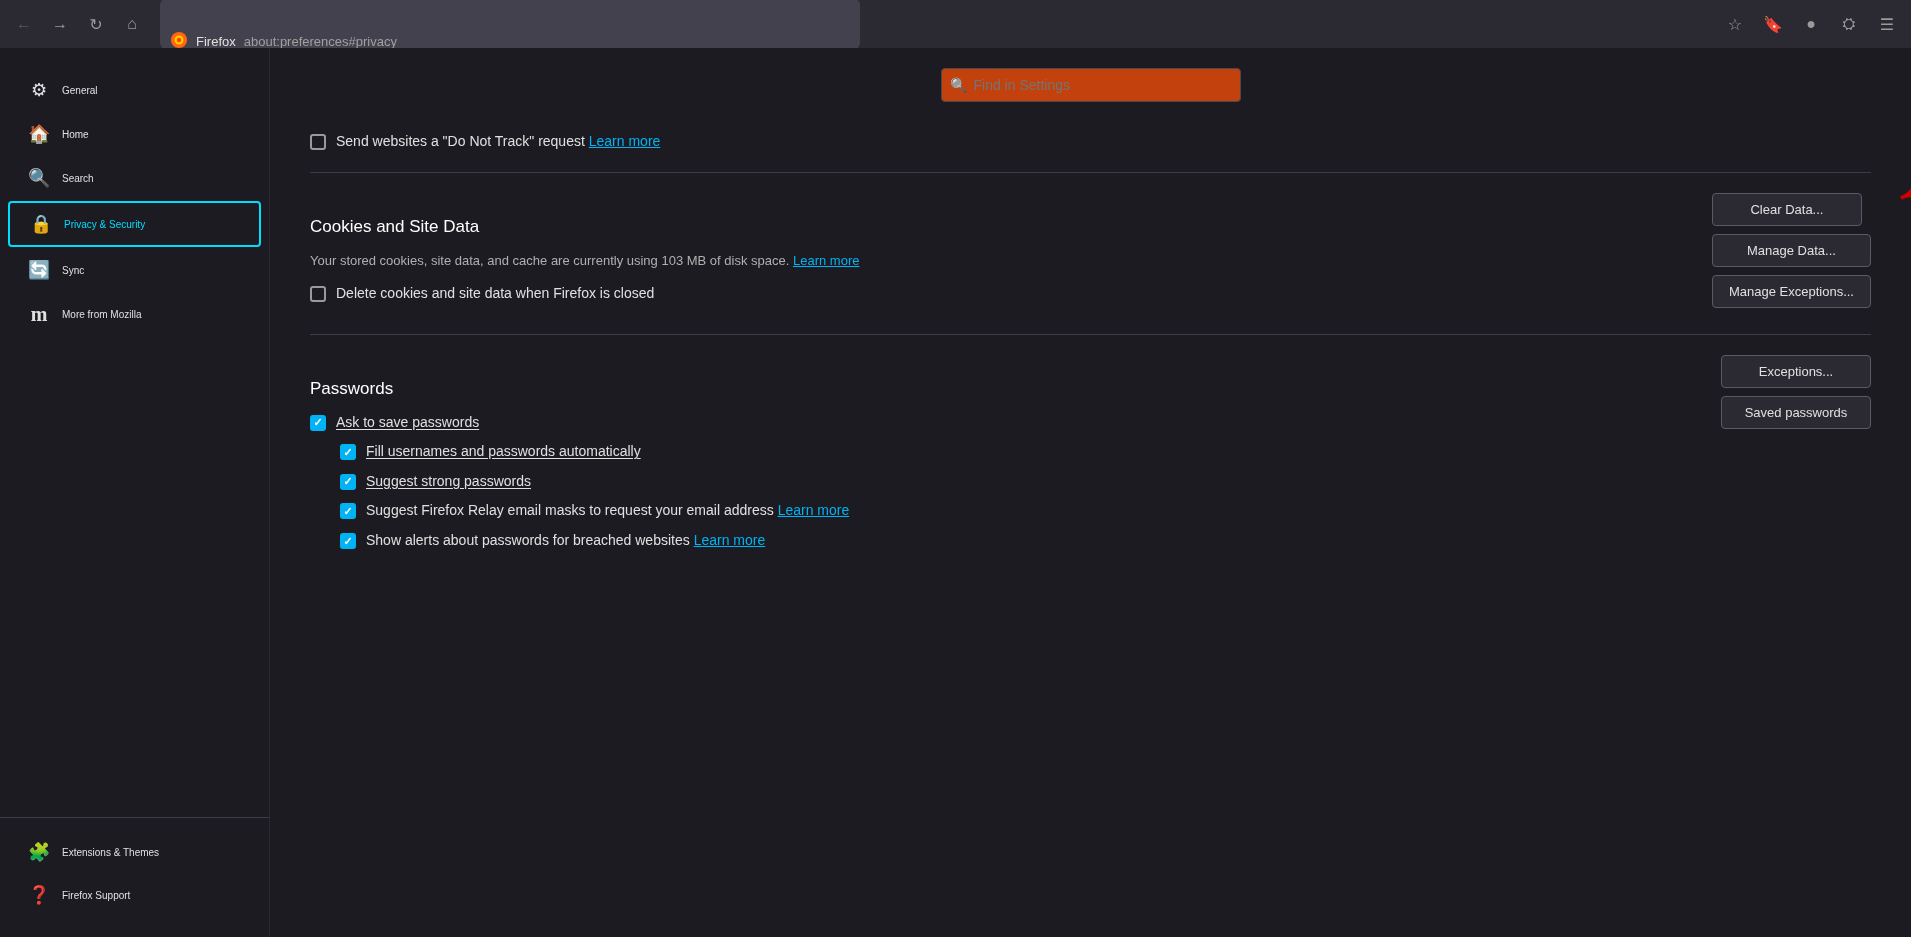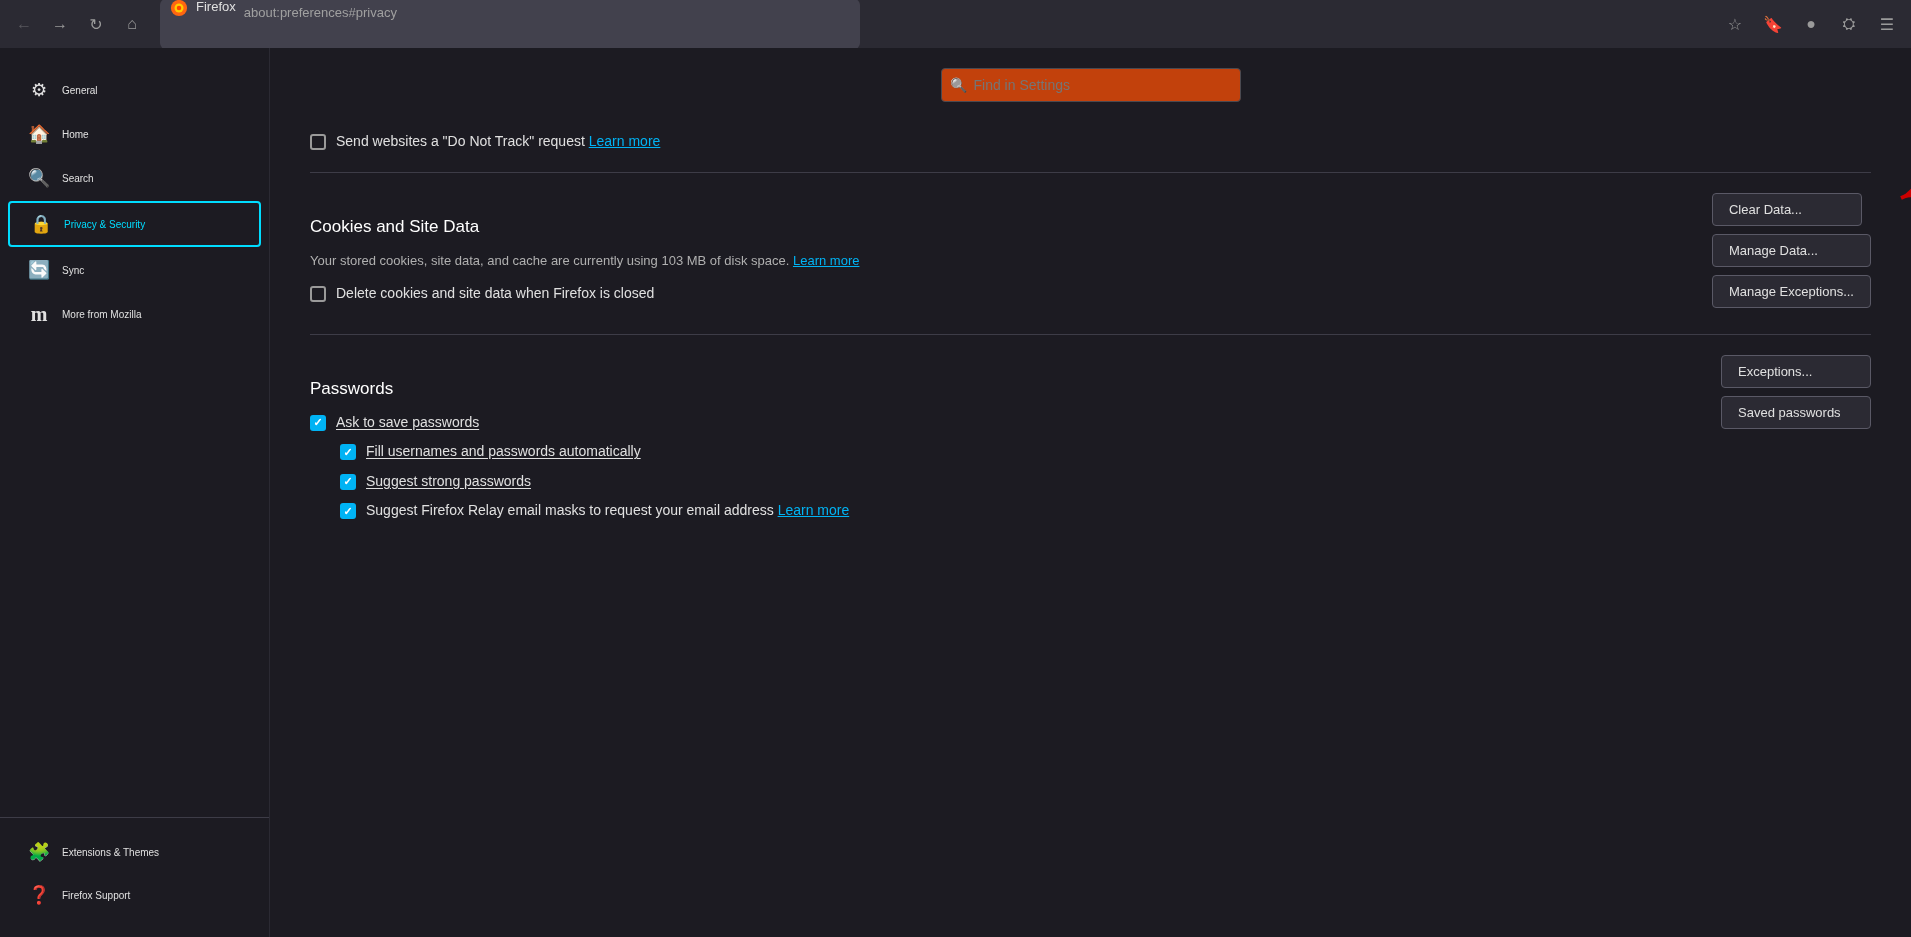--- a/index.html
+++ b/index.html
@@ -31,21 +31,21 @@
       display: flex;
       align-items: center;
       justify-content: center;
       border-radius: 4px;
       font-size: 16px;
     }
     .nav-btn.disabled { opacity: 0.4; cursor: default; }
     .address-bar-wrap {
       flex: 1;
       display: flex;
-      align-items: flex-start;
+      align-items: flex-end;
       background: #42414d;
       border-radius: 6px;
       height: 50px;
       padding: 0 10px;
       gap: 8px;
       max-width: 700px;
       margin: 0 8px;
     }
     .firefox-icon {
       width: 18px;
@@ -226,21 +226,21 @@
     .btn {
       background: #2b2a33;
       border: 1px solid #5a5966;
       color: #e0e0e0;
       padding: 8px 16px;
       border-radius: 4px;
       cursor: pointer;
       font-size: 13px;
       white-space: nowrap;
       min-width: 150px;
-      text-align: left;
+      text-align: center;
     }
 
     
     .two-col {
       display: flex;
       justify-content: space-between;
       align-items: flex-start;
       gap: 20px;
     }
     .two-col-left { flex: 1; }
@@ -412,20 +412,27 @@
         </div>
 
         <div class="setting-row indented">
           <div class="checkbox"></div>
           <span class="setting-text">
             <span>Suggest Firefox Relay email masks to request your email address</span>
             <a class="link">Learn more</a>
           </span>
         </div>
 
+        <div class="setting-row indented">
+          <div class="checkbox"></div>
+          <span class="setting-text">
+            <span>Show alerts about passwords for breached websites</span>
+            <a class="link">Learn more</a>
+          </span>
+        </div>
       </div>
 
       <div class="two-col-right">
         <button class="btn">Exceptions...</button>
         <button class="btn">Saved passwords</button>
       </div>
     </div>
 
   </div>
 </div>

